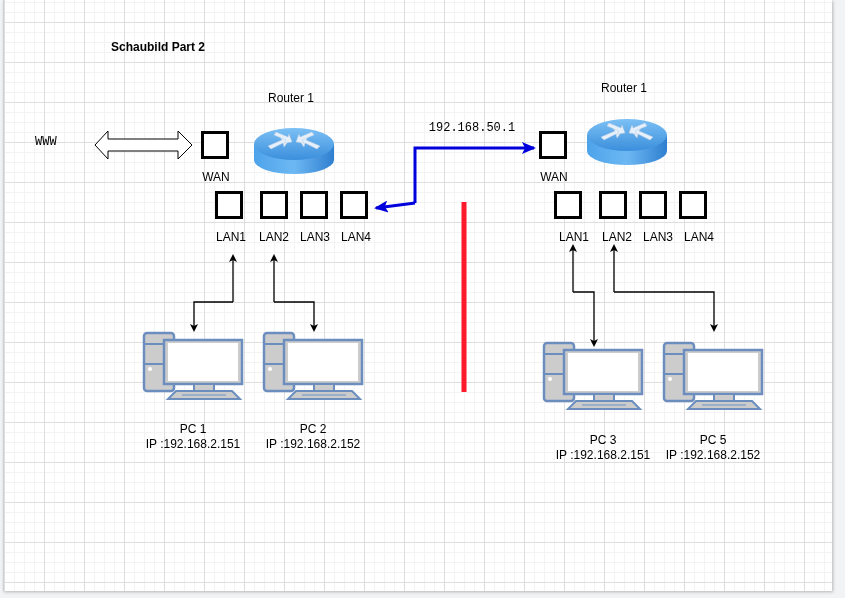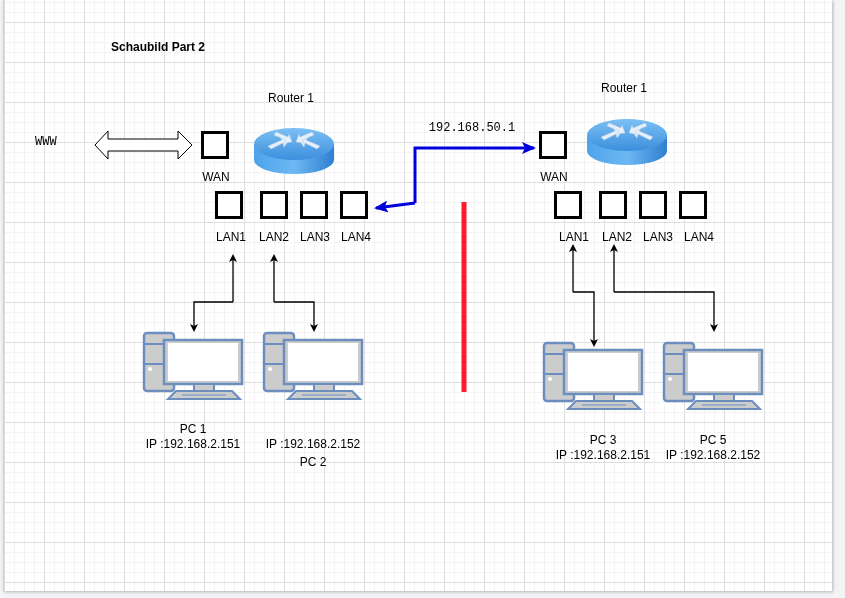--- a/index.html
+++ b/index.html
@@ -66,21 +66,21 @@
   <div class="port" style="left:675px; top:191px;"></div>
   <div class="lbl center" style="left:570px; top:230px;">LAN1</div>
   <div class="lbl center" style="left:613px; top:230px;">LAN2</div>
   <div class="lbl center" style="left:654px; top:230px;">LAN3</div>
   <div class="lbl center" style="left:695px; top:230px;">LAN4</div>
 
   <div class="lbl center" style="left:468px; top:121px;font-family:Liberation Mono, monospace;">192.168.50.1</div>
 
   <div class="lbl center" style="left:189px; top:422px;">PC 1</div>
   <div class="lbl center" style="left:189px; top:437px;">IP :192.168.2.151</div>
-  <div class="lbl center" style="left:309px; top:422px;margin-top:33px;">PC 2</div>
+  <div class="lbl center" style="left:309px; top:422px;">PC 2</div>
   <div class="lbl center" style="left:309px; top:437px;">IP :192.168.2.152</div>
   <div class="lbl center" style="left:599px; top:433px;">PC 3</div>
   <div class="lbl center" style="left:599px; top:448px;">IP :192.168.2.151</div>
   <div class="lbl center" style="left:709px; top:433px;">PC 5</div>
   <div class="lbl center" style="left:709px; top:448px;">IP :192.168.2.152</div>
 
   <svg class="overlay" width="828" height="591" viewBox="3 0 828 591">
     <defs>
       <marker id="arrBlack" markerWidth="8" markerHeight="8" refX="6" refY="4" orient="auto" markerUnits="userSpaceOnUse">
         <path d="M0,0 L8,4 L0,8 L2,4 z" fill="#000"></path>

